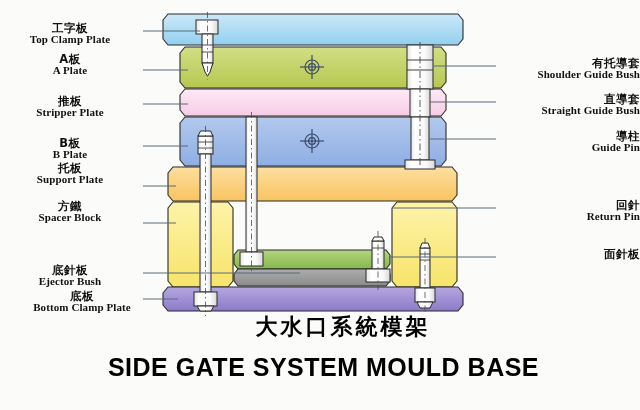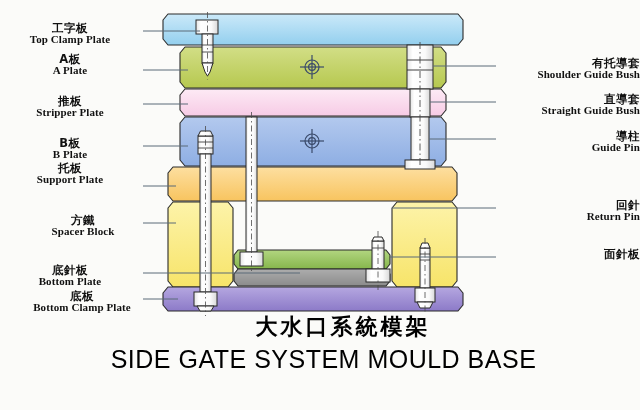--- a/index.html
+++ b/index.html
@@ -13,21 +13,21 @@
   #stage{position:absolute;left:0;top:0;width:640px;height:410px;}
   svg{display:block;}
 
   .lbl{position:absolute;text-align:center;line-height:1.05;color:#111;}
   .lbl.right{text-align:right;}
   .cn{font-family:"DejaVu Sans", sans-serif;font-size:11.5px;font-weight:700;letter-spacing:.5px;}
   .en{font-family:"Liberation Serif", serif;font-size:11px;font-weight:700;letter-spacing:.1px;}
 
   #title{position:absolute;left:0;top:312px;width:640px;text-align:center;}
   #title .t-cn{font-family:"DejaVu Sans", sans-serif;font-size:22px;font-weight:700;letter-spacing:3px;color:#000;margin-left:46px;}
-  #title .t-en{font-family:"Liberation Sans", sans-serif;font-size:25px;font-weight:400;letter-spacing:.5px;color:#000;margin-top:3px;padding-left:7px;}
+  #title .t-en{font-family:"Liberation Sans", sans-serif;font-size:25px;font-weight:700;letter-spacing:.5px;color:#000;margin-top:11px;padding-left:7px;}
 </style>
 </head>
 <body>
 
 <div id="stage">
 <svg width="640" height="410" viewBox="0 0 640 410" xmlns="http://www.w3.org/2000/svg">
   <defs>
     <linearGradient id="gTop" x1="0" y1="0" x2="0" y2="1">
       <stop offset="0%" stop-color="#cbe9f9"></stop>
           <stop offset="100%" stop-color="#93cfee"></stop>
@@ -204,27 +204,27 @@
   <div class="en">Stripper Plate</div>
 </div>
 <div class="lbl" style="left:0;top:137px;width:140px;">
   <div class="cn">B板</div>
   <div class="en">B Plate</div>
 </div>
 <div class="lbl" style="left:0;top:162px;width:140px;">
   <div class="cn">托板</div>
   <div class="en">Support Plate</div>
 </div>
-<div class="lbl" style="left:0;top:214px;width:140px;padding-left:13px;">
+<div class="lbl" style="left:0;top:200px;width:140px;">
   <div class="cn">方鐵</div>
   <div class="en">Spacer Block</div>
 </div>
 <div class="lbl" style="left:0;top:264px;width:140px;">
   <div class="cn">底針板</div>
-  <div class="en">Bottom Plate</div>
+  <div class="en">Ejector Bush</div>
 </div>
 <div class="lbl" style="left:0;top:290px;width:140px;padding-left:12px;">
   <div class="cn">底板</div>
   <div class="en">Bottom Clamp Plate</div>
 </div>
 
 <div class="lbl right" style="left:502px;top:57px;width:138px;">
   <div class="cn">有托導套</div>
   <div class="en">Shoulder Guide Bush</div>
 </div>

